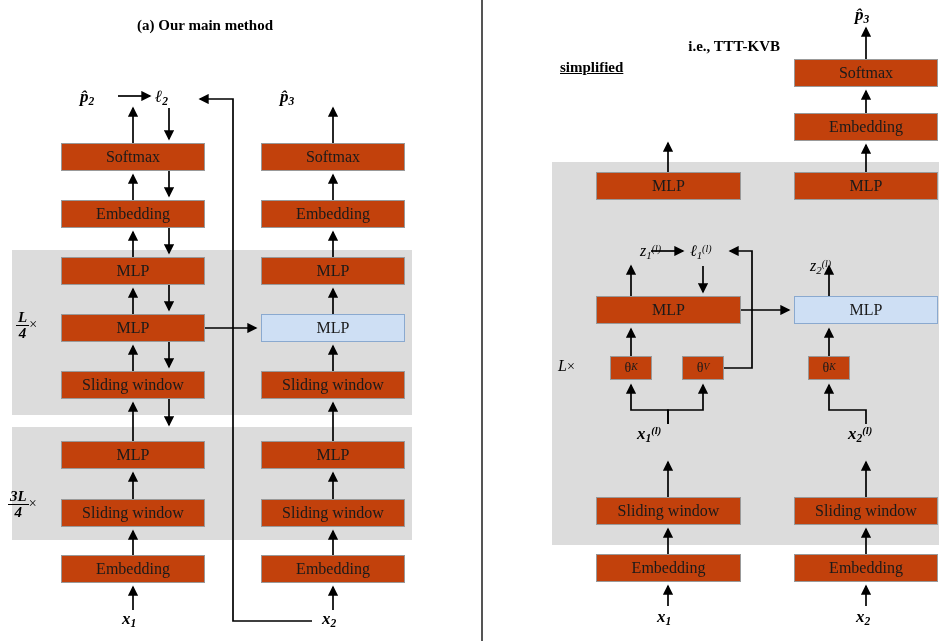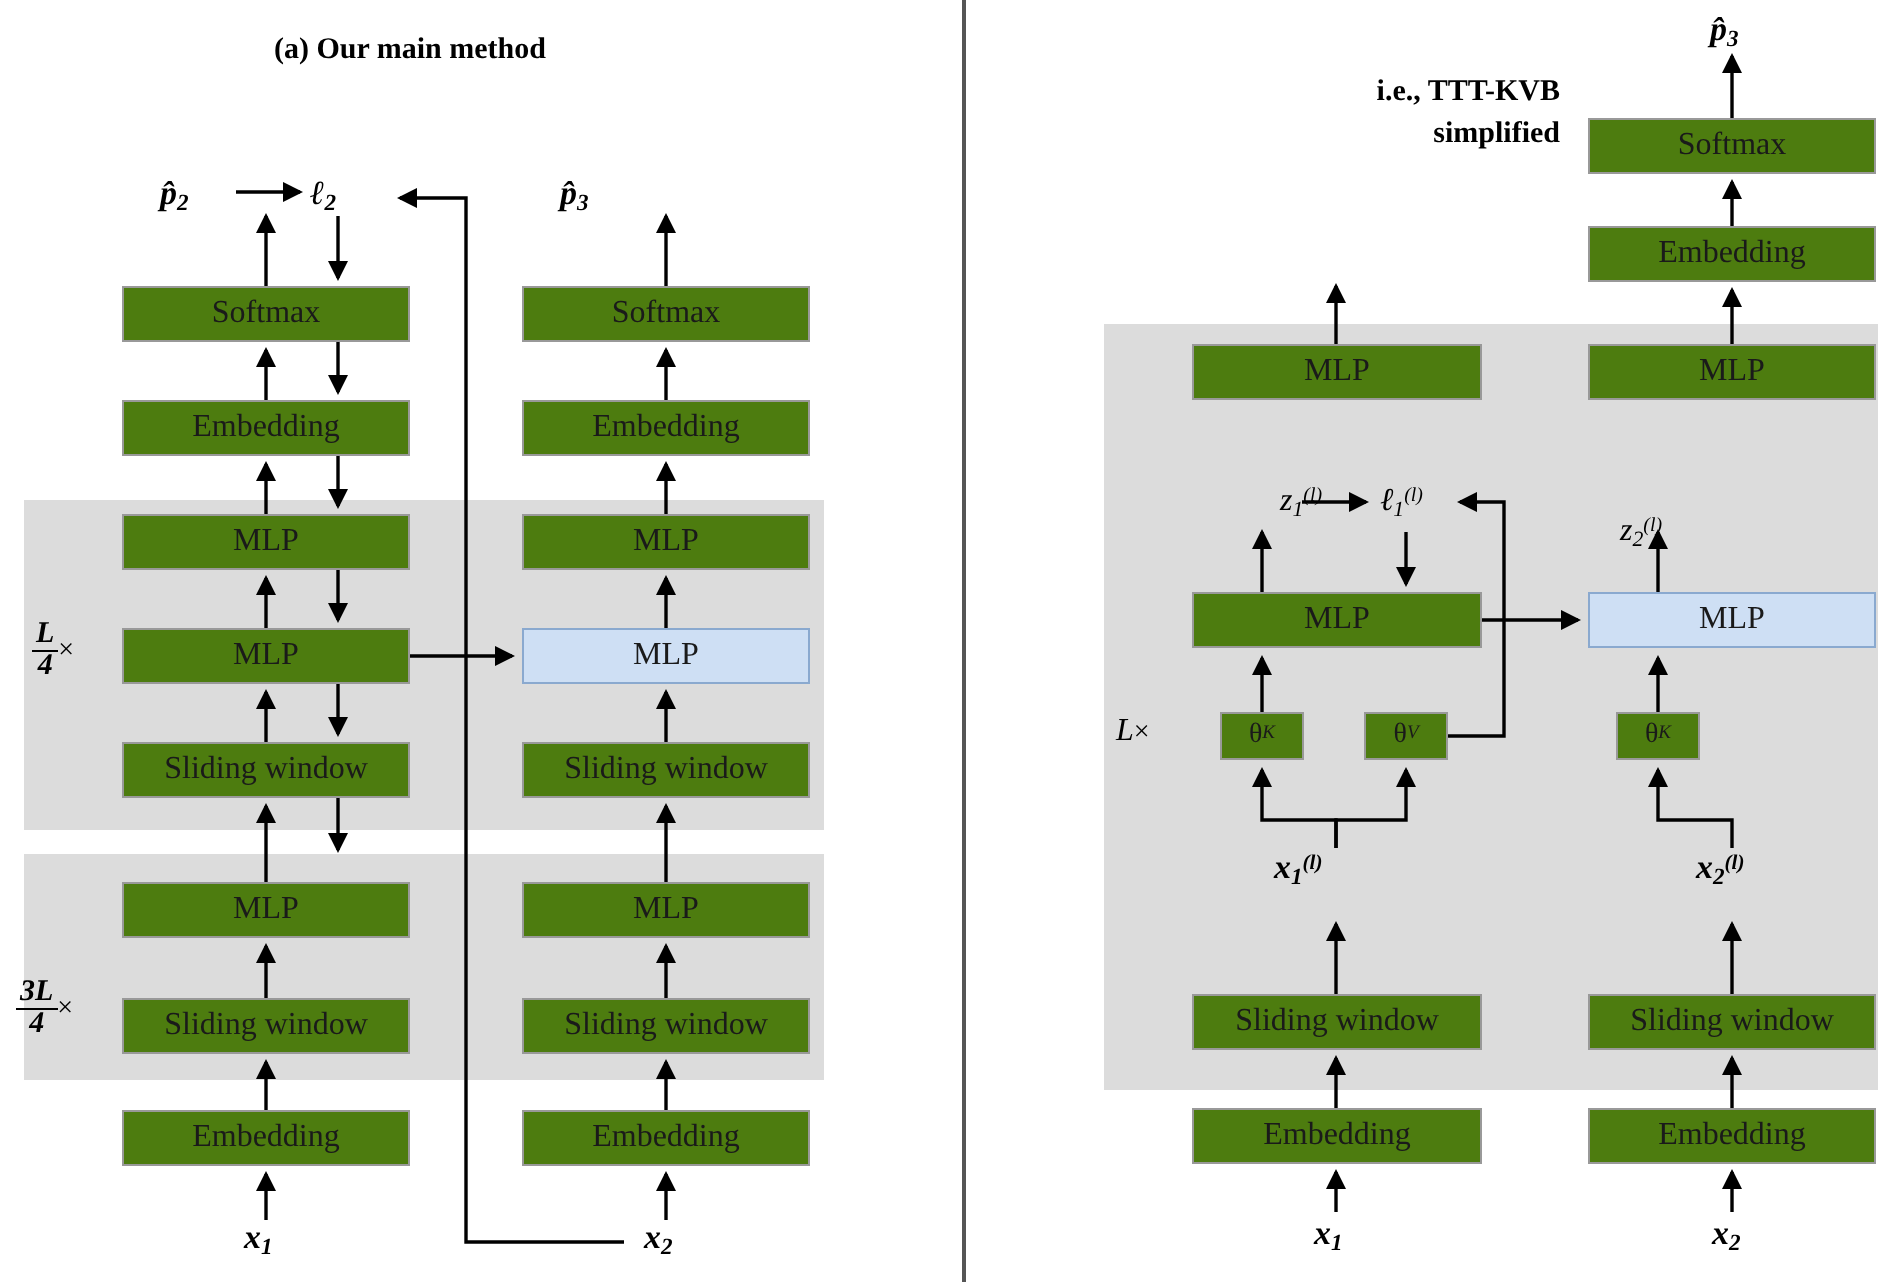--- a/index.html
+++ b/index.html
@@ -4,21 +4,21 @@
 <style>
   html,body{margin:0;padding:0;background:#ffffff;}
   body{font-family:"Liberation Serif",serif;}
   #root{position:relative;width:947px;height:641px;background:#ffffff;overflow:hidden;padding-left:40px;}
 
   .band{position:absolute;background:#dcdcdc;}
 
   .node{
     position:absolute;
     box-sizing:border-box;
-    background:#4d7c0f;
+    background:#c2410c;
     border:1px solid #999999;
     display:flex;align-items:center;justify-content:center;
     font-family:"Liberation Serif",serif;
     font-size:16px;color:#1a1a1a;
     line-height:1;
     white-space:nowrap;
   }
   .node.blue{background:#cedff4;border-color:#8aa9cf;}
   .node.small{font-size:14px;}
 
@@ -123,21 +123,21 @@
     <line class="ar" x1="333" y1="257" x2="333" y2="232" marker-end="url(#ah)"></line>
     <line class="ar" x1="333" y1="200" x2="333" y2="175" marker-end="url(#ah)"></line>
     <line class="ar" x1="333" y1="143" x2="333" y2="108" marker-end="url(#ah)"></line>
 
     <line class="ar" x1="205" y1="328" x2="256" y2="328" marker-end="url(#ah)"></line>
   </svg>
 
   <div class="divider" style="left:481px;top:0px;height:641px;"></div>
 
   <div class="lbl title" style="left:560px;top:39px;width:220px;text-align:right;">i.e., TTT-KVB</div>
-  <div class="lbl title" style="left:560px;top:60px;width:220px;text-align:right;">simplified</div>
+  <div class="lbl title" style="left:560px;top:60px;width:220px;text-align:left;text-decoration:underline;">simplified</div>
 
   <div class="band" style="left:552px;top:162px;width:387px;height:383px;"></div>
 
   <div class="lbl" style="left:558px;top:358px;font-style:italic;font-size:16px;">
     <span>L</span><span class="times">×</span>
   </div>
 
   <div class="node" style="left:596px;top:172px;width:145px;height:28px;">MLP</div>
   <div class="node" style="left:596px;top:296px;width:145px;height:28px;">MLP</div>
   <div class="node small" style="left:610px;top:356px;width:42px;height:24px;">θ<sub>K</sub></div>

